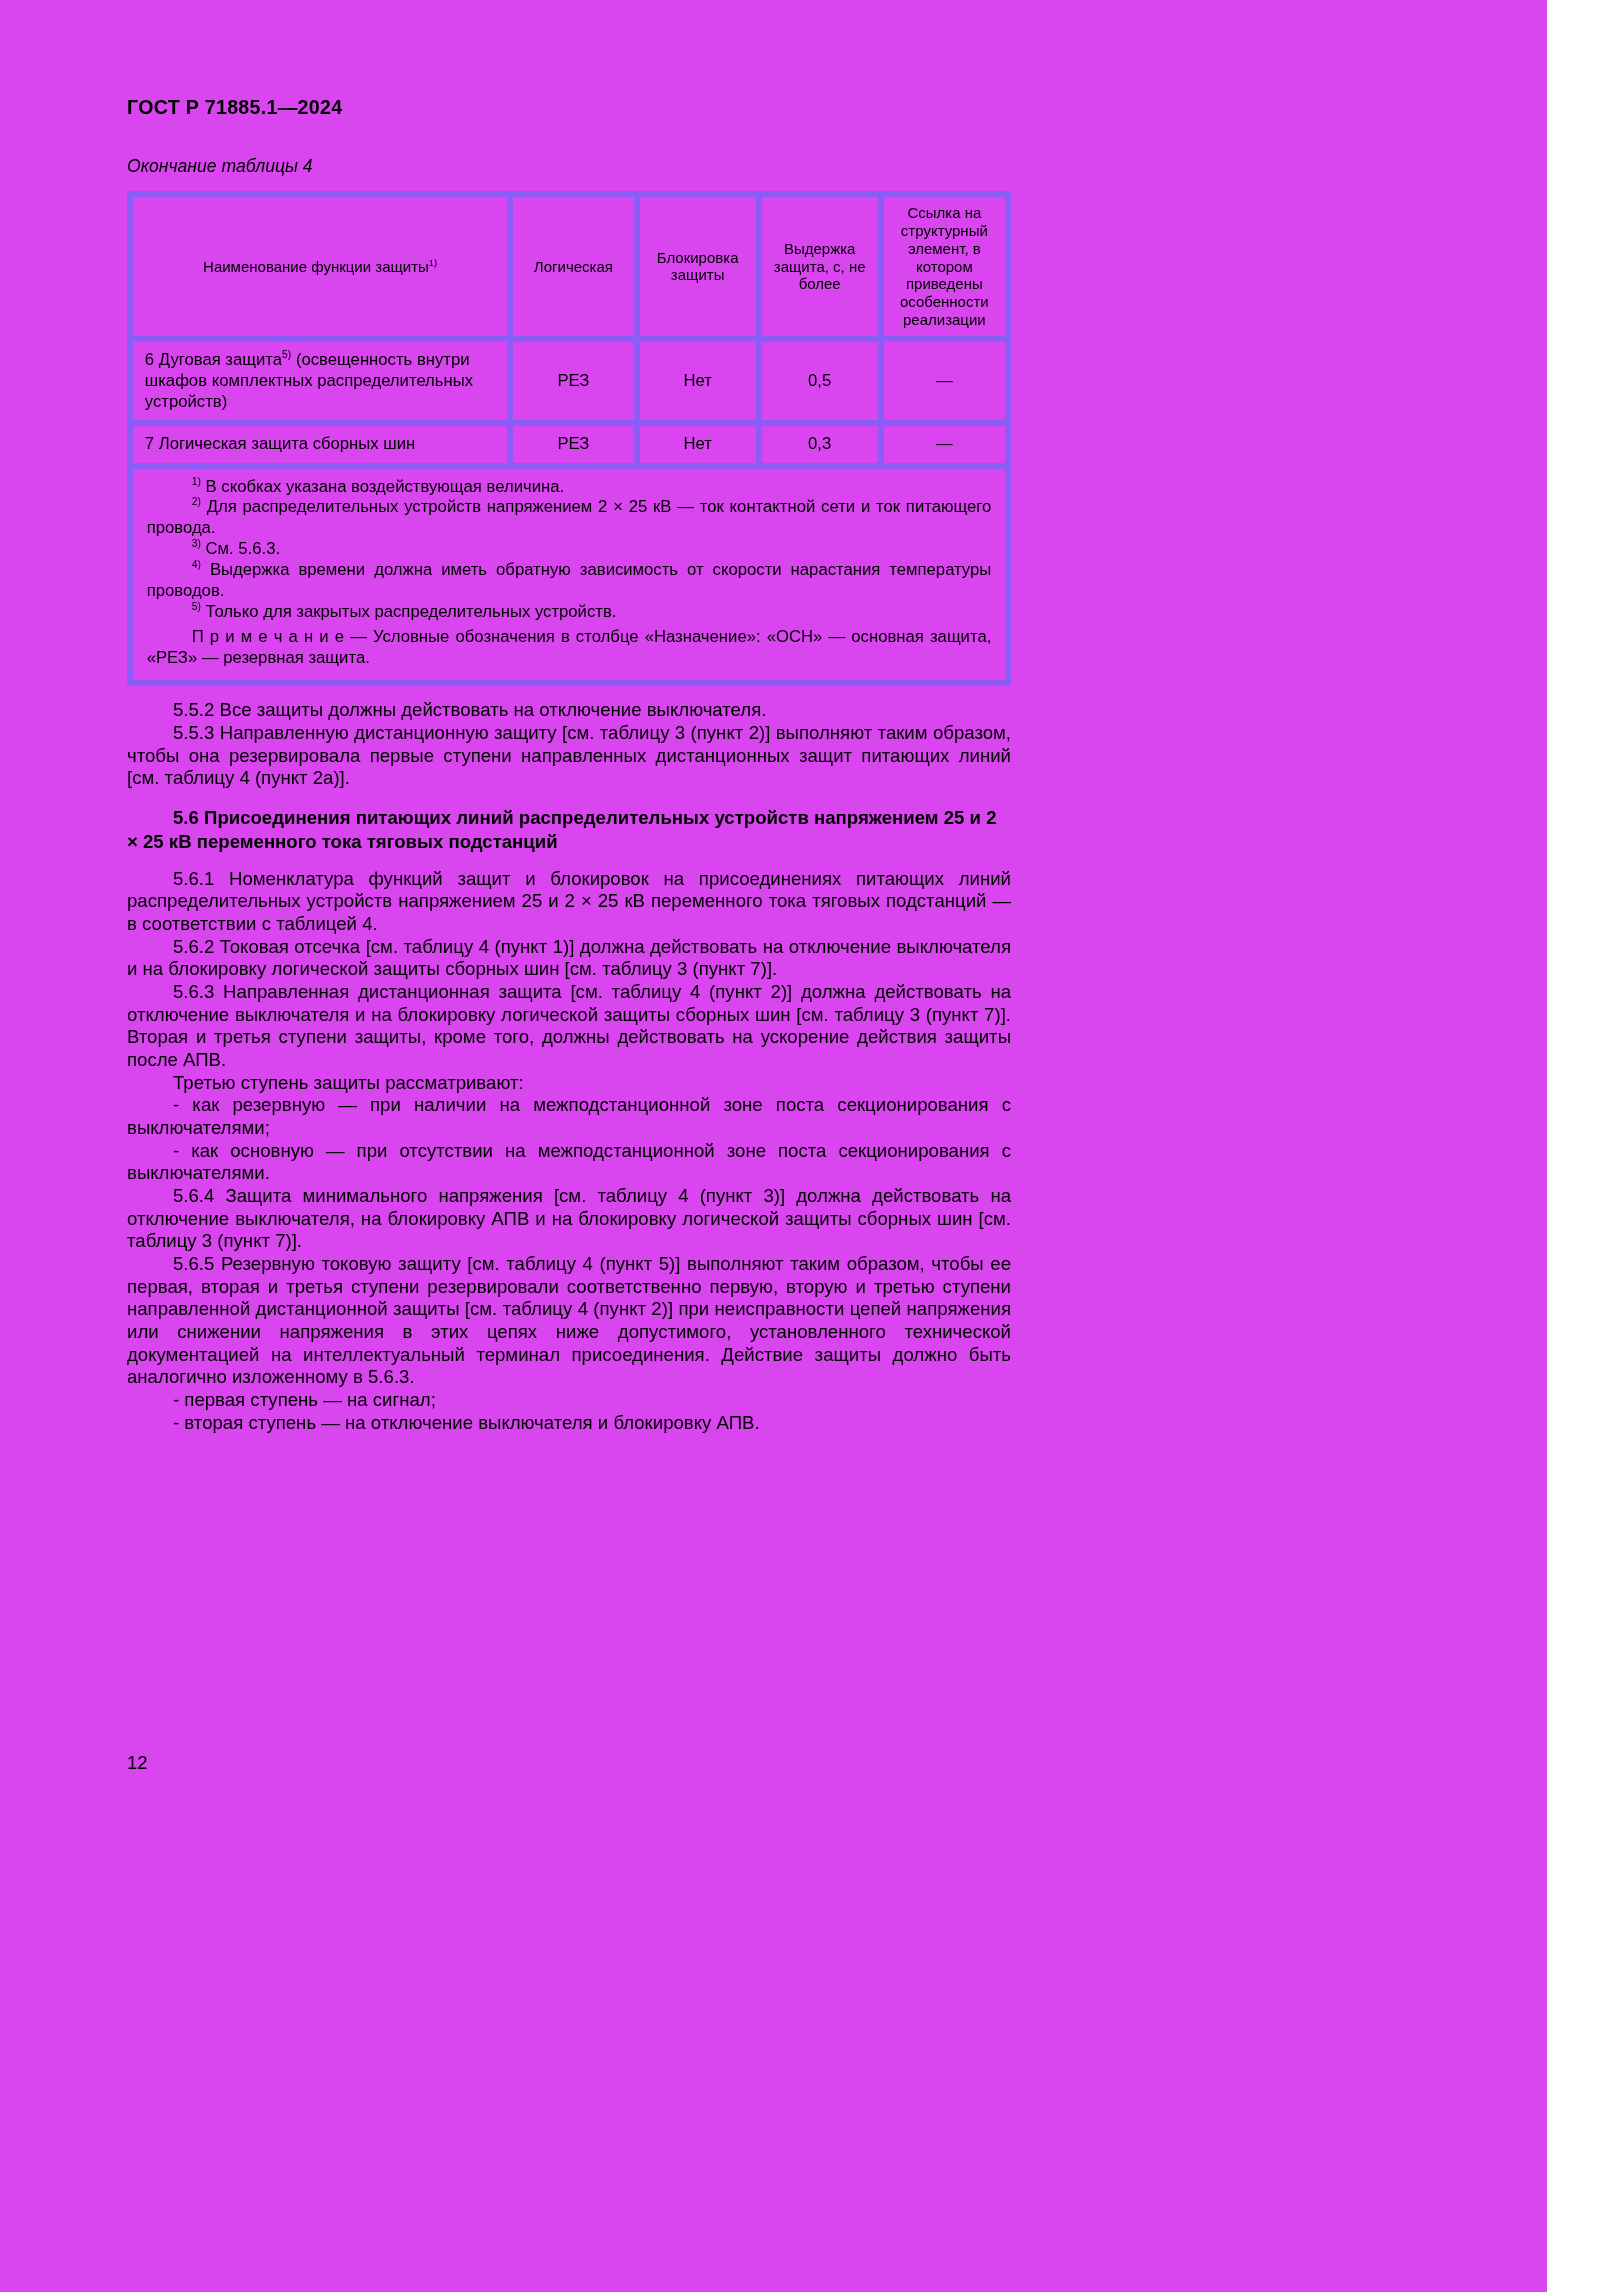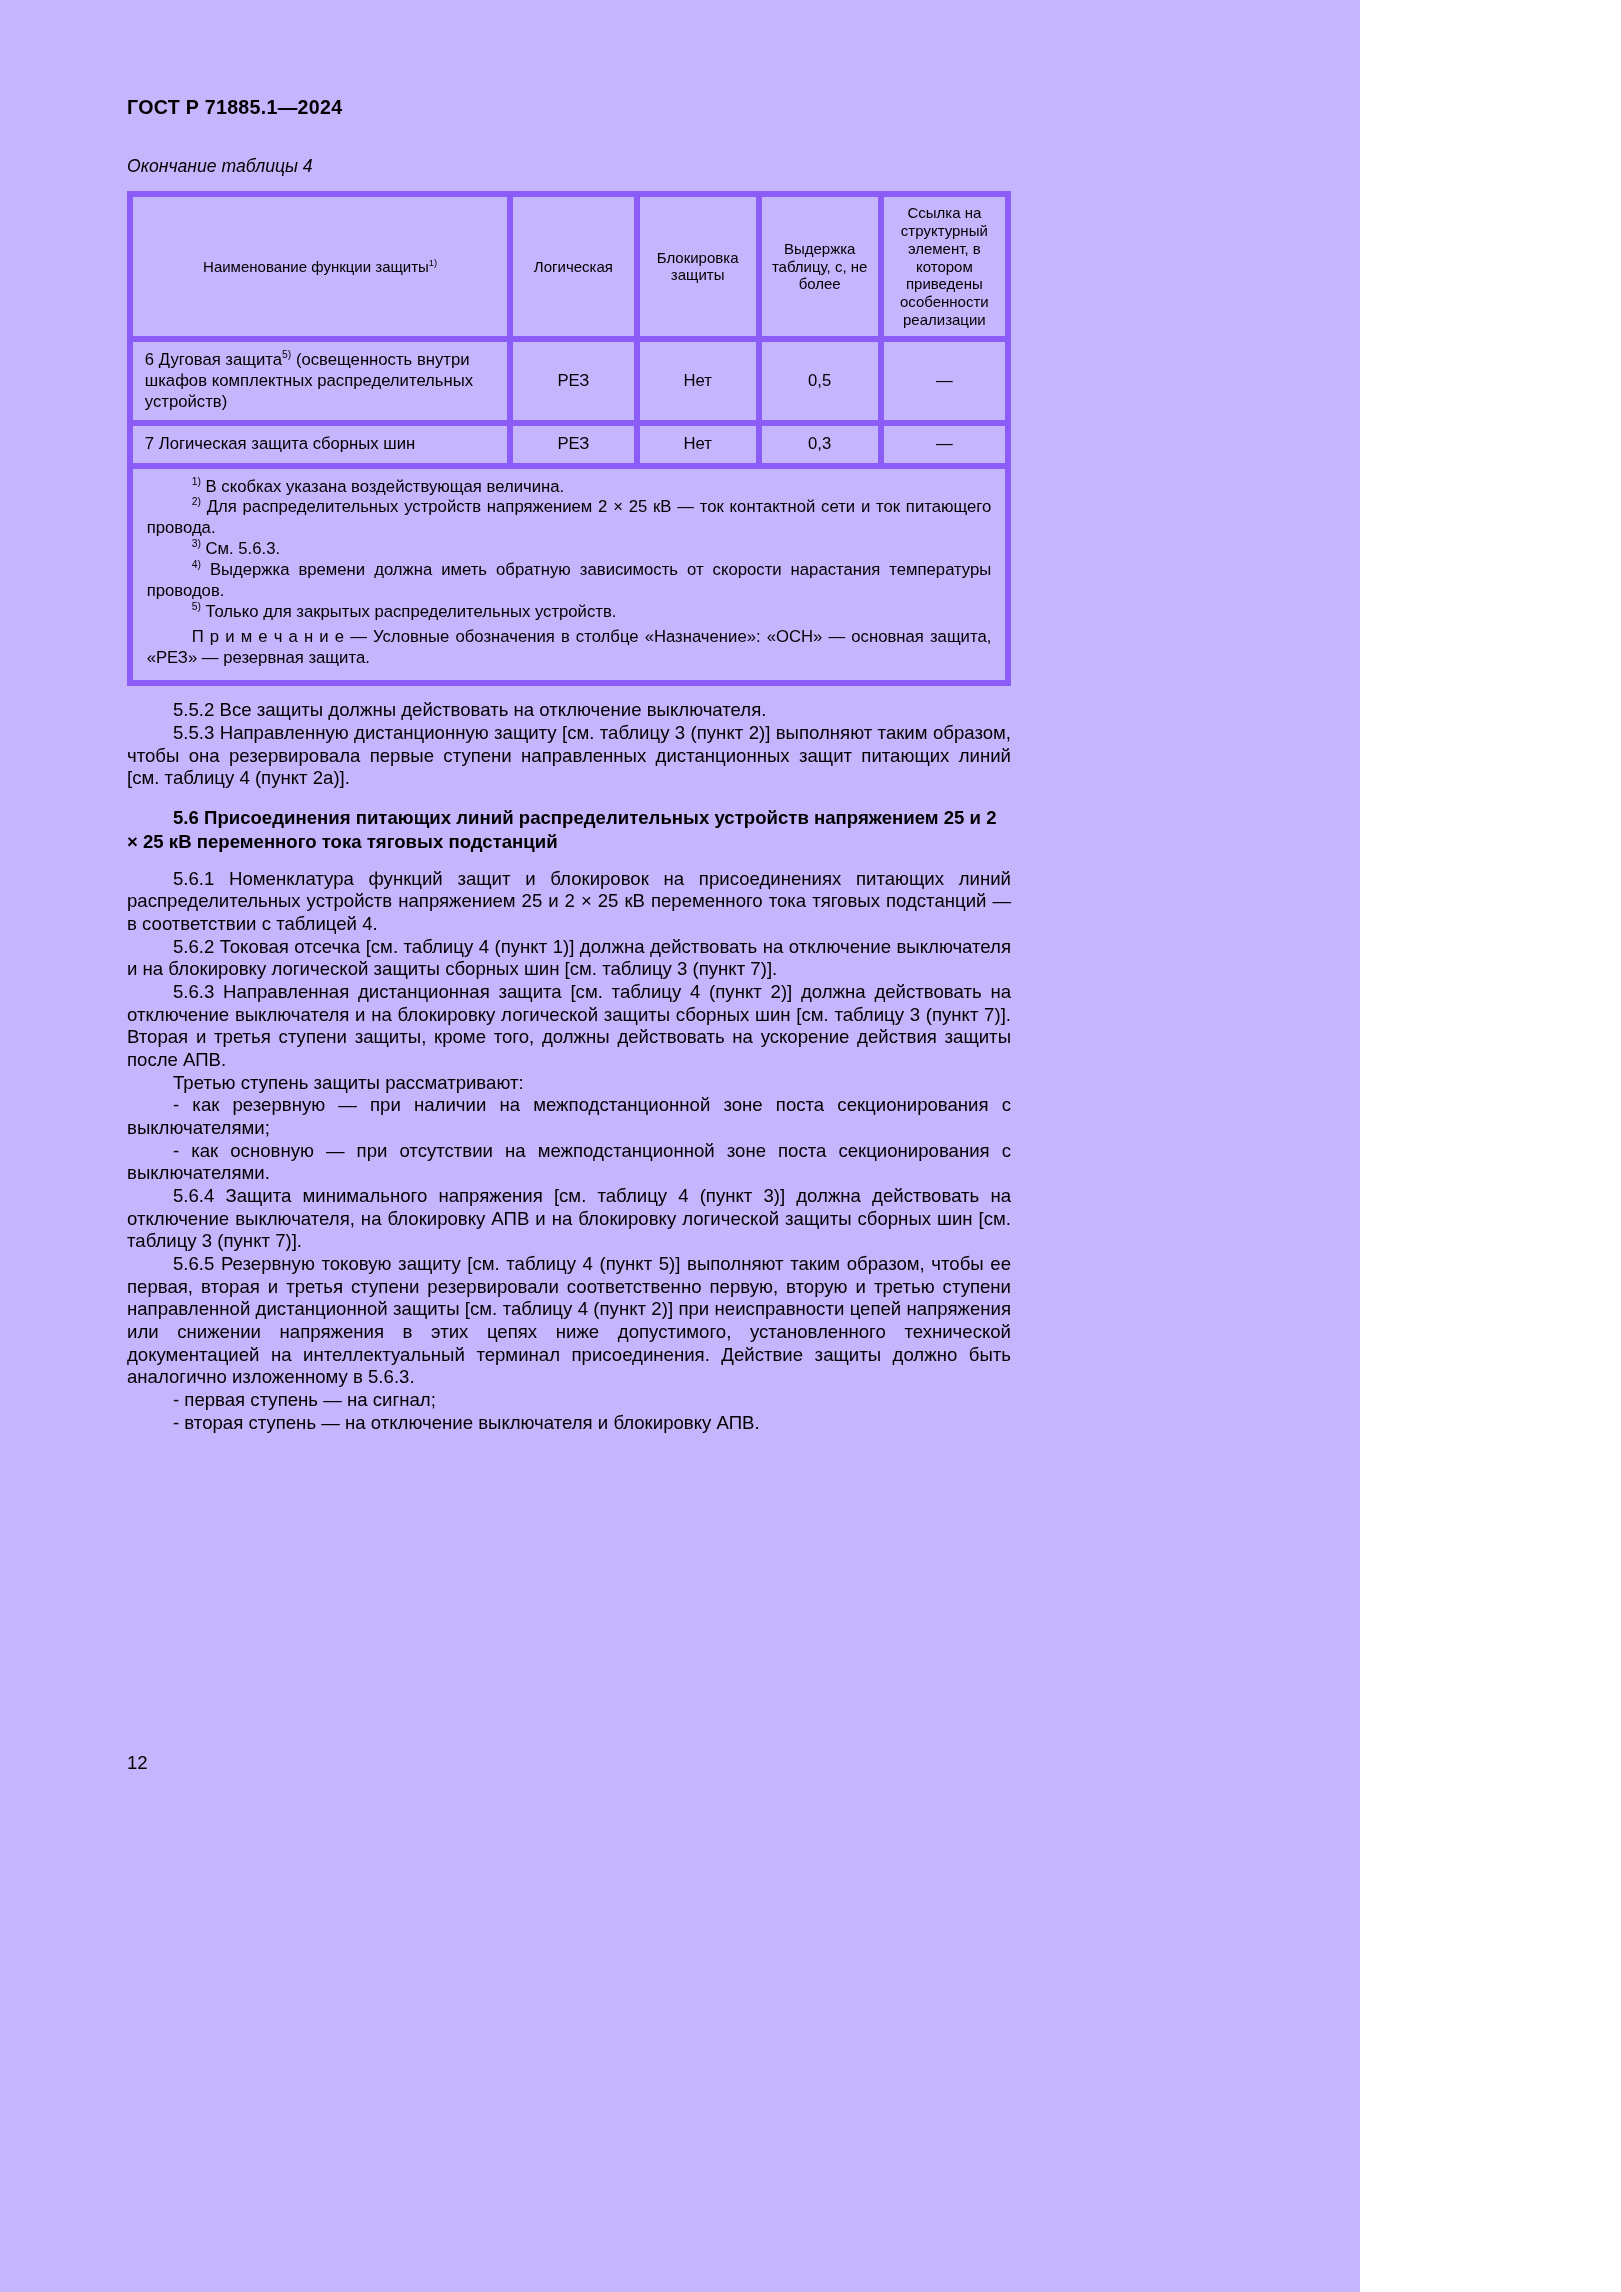--- a/index.html
+++ b/index.html
@@ -1,21 +1,21 @@
 <!DOCTYPE html>
 <html><head>
 <meta charset="utf-8">
 <style>
   * { margin: 0; padding: 0; box-sizing: border-box; }
   html, body { background: #ffffff; }
   .page {
     position: relative;
-    width: 1360px;
+    width: 1547px;
     height: 2293px;
-    background: #c4b5fd;
+    background: #d946ef;
     color: #000000;
     font-family: "Liberation Sans", sans-serif;
     overflow: hidden;
   }
   .content {
     position: absolute;
     left: 127px;
     top: 96px;
     width: 884px;
   }
@@ -121,21 +121,21 @@
         <col style="width:14.4%">
         <col style="width:13.9%">
         <col style="width:13.9%">
         <col style="width:14.5%">
       </colgroup>
       <thead>
         <tr>
           <th><span>Наименование функции защиты</span><sup>1)</sup></th>
           <th>Логическая</th>
           <th>Блокировка защиты</th>
-          <th>Выдержка таблицу, с, не более</th>
+          <th>Выдержка защита, с, не более</th>
           <th>Ссылка на структурный элемент, в котором приведены особенности реализации</th>
         </tr>
       </thead>
       <tbody>
         <tr>
           <td class="cell-name"><span>6 Дуговая защита</span><sup>5)</sup><span> (освещенность внутри шкафов комплектных распределительных устройств)</span></td>
           <td class="cell-center">РЕЗ</td>
           <td class="cell-center">Нет</td>
           <td class="cell-center">0,5</td>
           <td class="cell-center">—</td>

